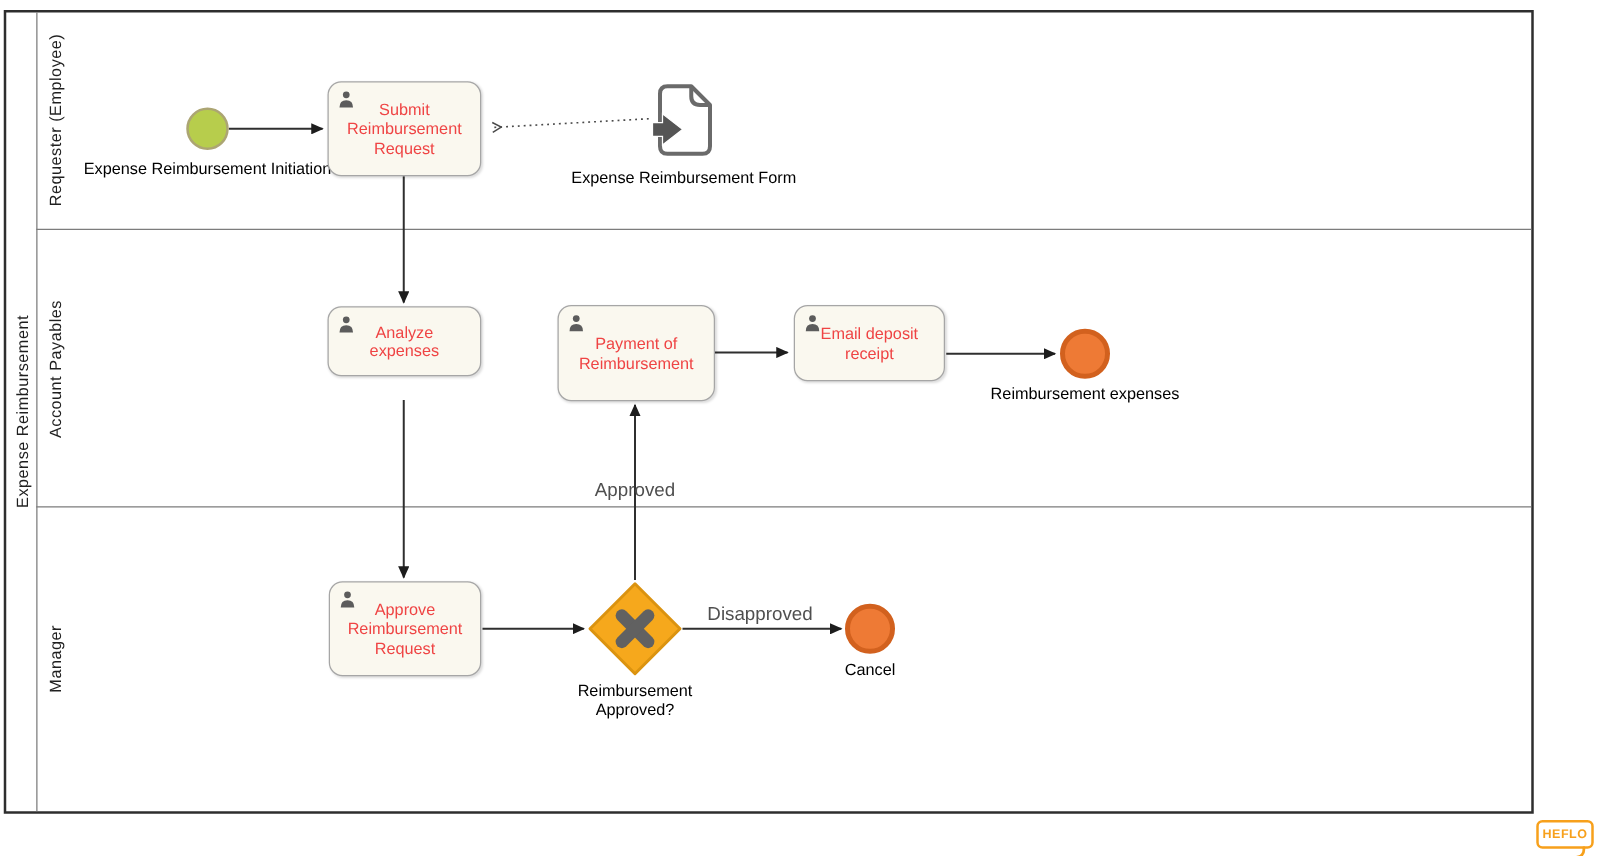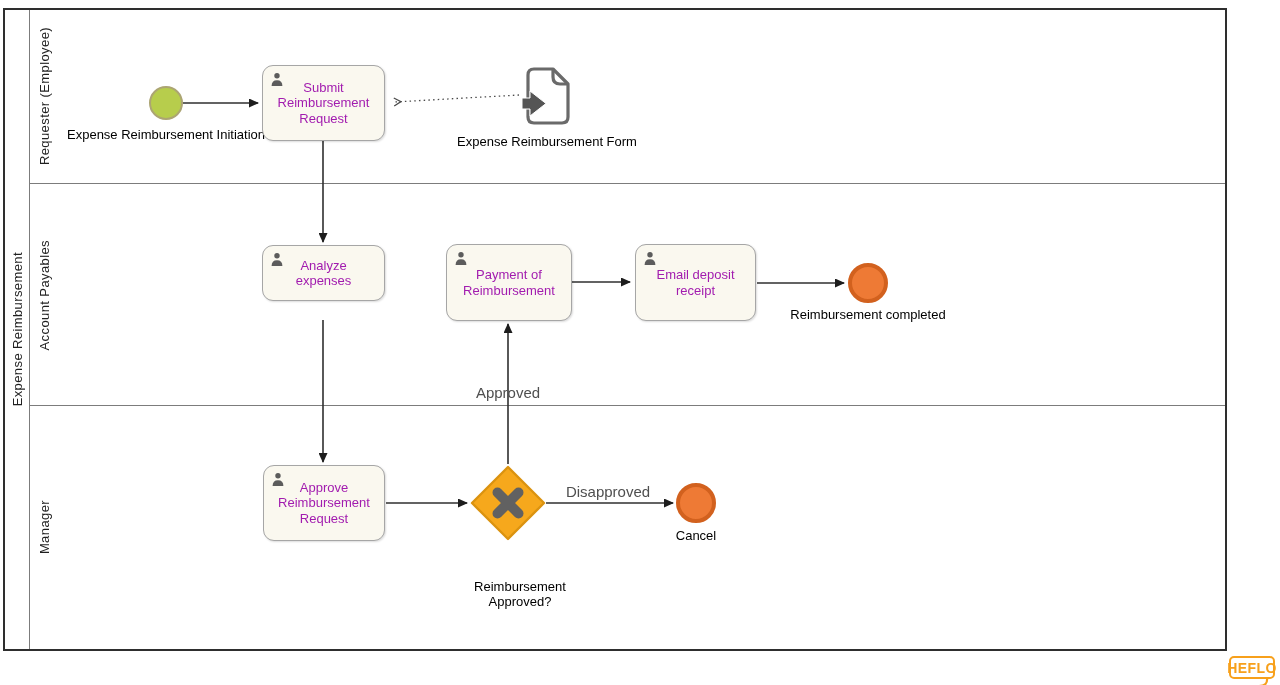--- a/index.html
+++ b/index.html
@@ -23,40 +23,40 @@
   
   #connectors{position:absolute;left:0;top:0;width:1280px;height:685px;pointer-events:none;}
   .seqflow{stroke:var(--flow-stroke,#2f2f2f);stroke-width:1.6;fill:none;}
   .assoc{stroke:#4a4a4a;stroke-width:1.3;fill:none;stroke-dasharray:1.5 3.2;}
 
   
   .task{position:absolute;background:var(--task-fill,#FAF8EF);
         border:1px solid var(--task-stroke,#a6a6a6);border-radius:11px;
         box-shadow:1px 1px 2px rgba(0,0,0,.14);
         display:flex;align-items:center;justify-content:center;text-align:center;
-        font-size:13px;color:#a21caf;line-height:1.18;box-sizing:border-box;}
+        font-size:13px;color:#ef4444;line-height:1.18;box-sizing:border-box;}
   .task-label{display:block;max-width:96px;}
   .person{position:absolute;top:6px;left:7px;width:14px;height:15px;}
 
   .event{position:absolute;border-radius:50%;box-sizing:border-box;}
   .start-event{left:149px;top:86px;width:34px;height:34px;
         background:var(--start-fill,#B7CD4C);border:2px solid var(--start-stroke,#ACA573);}
   .end-event{width:40px;height:40px;background:var(--end-fill,#EE7A35);
         border:4px solid var(--end-stroke,#D2611E);}
 
   .node-label{position:absolute;text-align:center;font-size:13px;color:#000000;line-height:1.18;}
   .flow-label{position:absolute;text-align:center;font-size:15px;color:#4f4f4f;}
 
   .gateway-svg{position:absolute;left:470px;top:465px;width:76px;height:76px;}
   .doc-svg{position:absolute;left:521px;top:65px;width:50px;height:62px;}
 
   
   .logo{position:absolute;left:1229px;top:656px;width:46px;height:23px;
         border:2px solid var(--brand-orange,#F7A01B);border-radius:5px;box-sizing:border-box;
-        color:var(--brand-orange,#F7A01B);font-size:14px;font-weight:bold;letter-spacing:.4px;
+        color:var(--brand-orange,#F7A01B);font-size:10px;font-weight:bold;letter-spacing:.4px;
         display:flex;align-items:center;justify-content:center;background:#fff;}
   .logo-tail{position:absolute;right:3px;top:19px;width:14px;height:12px;}
 </style>
 </head>
 <body>
 
 <div id="canvas">
 
   <div class="pool">
     <div class="pool-header">
@@ -126,49 +126,49 @@
   </div>
 
   <div class="task" style="left:446px;top:244px;width:126px;height:77px;">
     <svg class="person" viewBox="0 0 14 15">
       <circle cx="7" cy="3.8" r="2.7" fill="#5c5c5c"></circle>
       <path d="M1.6 14 Q1.6 8.2 7 8.2 Q12.4 8.2 12.4 14 Z" fill="#5c5c5c"></path>
     </svg>
     <span class="task-label">Payment of Reimbursement</span>
   </div>
 
-  <div class="task" style="left:635px;top:244px;width:121px;height:77px;">
+  <div class="task" style="left:635px;top:244px;width:121px;height:61px;">
     <svg class="person" viewBox="0 0 14 15">
       <circle cx="7" cy="3.8" r="2.7" fill="#5c5c5c"></circle>
       <path d="M1.6 14 Q1.6 8.2 7 8.2 Q12.4 8.2 12.4 14 Z" fill="#5c5c5c"></path>
     </svg>
     <span class="task-label">Email deposit receipt</span>
   </div>
 
   <div class="event end-event" style="left:848px;top:263px;"></div>
-  <div class="node-label" style="left:768px;top:307px;width:200px;">Reimbursement completed</div>
+  <div class="node-label" style="left:768px;top:307px;width:200px;">Reimbursement expenses</div>
 
   <div class="flow-label" style="left:458px;top:384px;width:100px;">Approved</div>
 
   <div class="task" style="left:263px;top:465px;width:122px;height:76px;justify-content:center;">
     <svg class="person" viewBox="0 0 14 15">
       <circle cx="7" cy="3.8" r="2.7" fill="#5c5c5c"></circle>
       <path d="M1.6 14 Q1.6 8.2 7 8.2 Q12.4 8.2 12.4 14 Z" fill="#5c5c5c"></path>
     </svg>
     <span class="task-label">Approve Reimbursement Request</span>
   </div>
 
   <svg class="gateway-svg" viewBox="0 0 76 76">
     <polygon points="38,2 74,38 38,74 2,38" style="fill:var(--gateway-fill,#F6A81C);stroke:var(--gateway-stroke,#DB9310);stroke-width:2.4;stroke-linejoin:round;"></polygon>
     <g>
       <path d="M27.5 27.5 L48.5 48.5" style="stroke:var(--gateway-x,#616161);" stroke-width="10" stroke-linecap="round"></path>
       <path d="M48.5 27.5 L27.5 48.5" style="stroke:var(--gateway-x,#616161);" stroke-width="10" stroke-linecap="round"></path>
     </g>
   </svg>
-  <div class="node-label" style="left:460px;top:545px;width:120px;margin-top:34px;">Reimbursement Approved?</div>
+  <div class="node-label" style="left:448px;top:545px;width:120px;">Reimbursement Approved?</div>
 
   <div class="flow-label" style="left:558px;top:483px;width:100px;">Disapproved</div>
 
   <div class="event end-event" style="left:676px;top:483px;"></div>
   <div class="node-label" style="left:646px;top:528px;width:100px;text-align:center;">Cancel</div>
 
   <div class="logo">
     <span>HEFLO</span>
     <svg class="logo-tail" viewBox="0 0 14 12">
       <path d="M11 1 Q12 9 3 9" fill="none" style="stroke:var(--brand-orange,#F7A01B);" stroke-width="2.2" stroke-linecap="round"></path>

